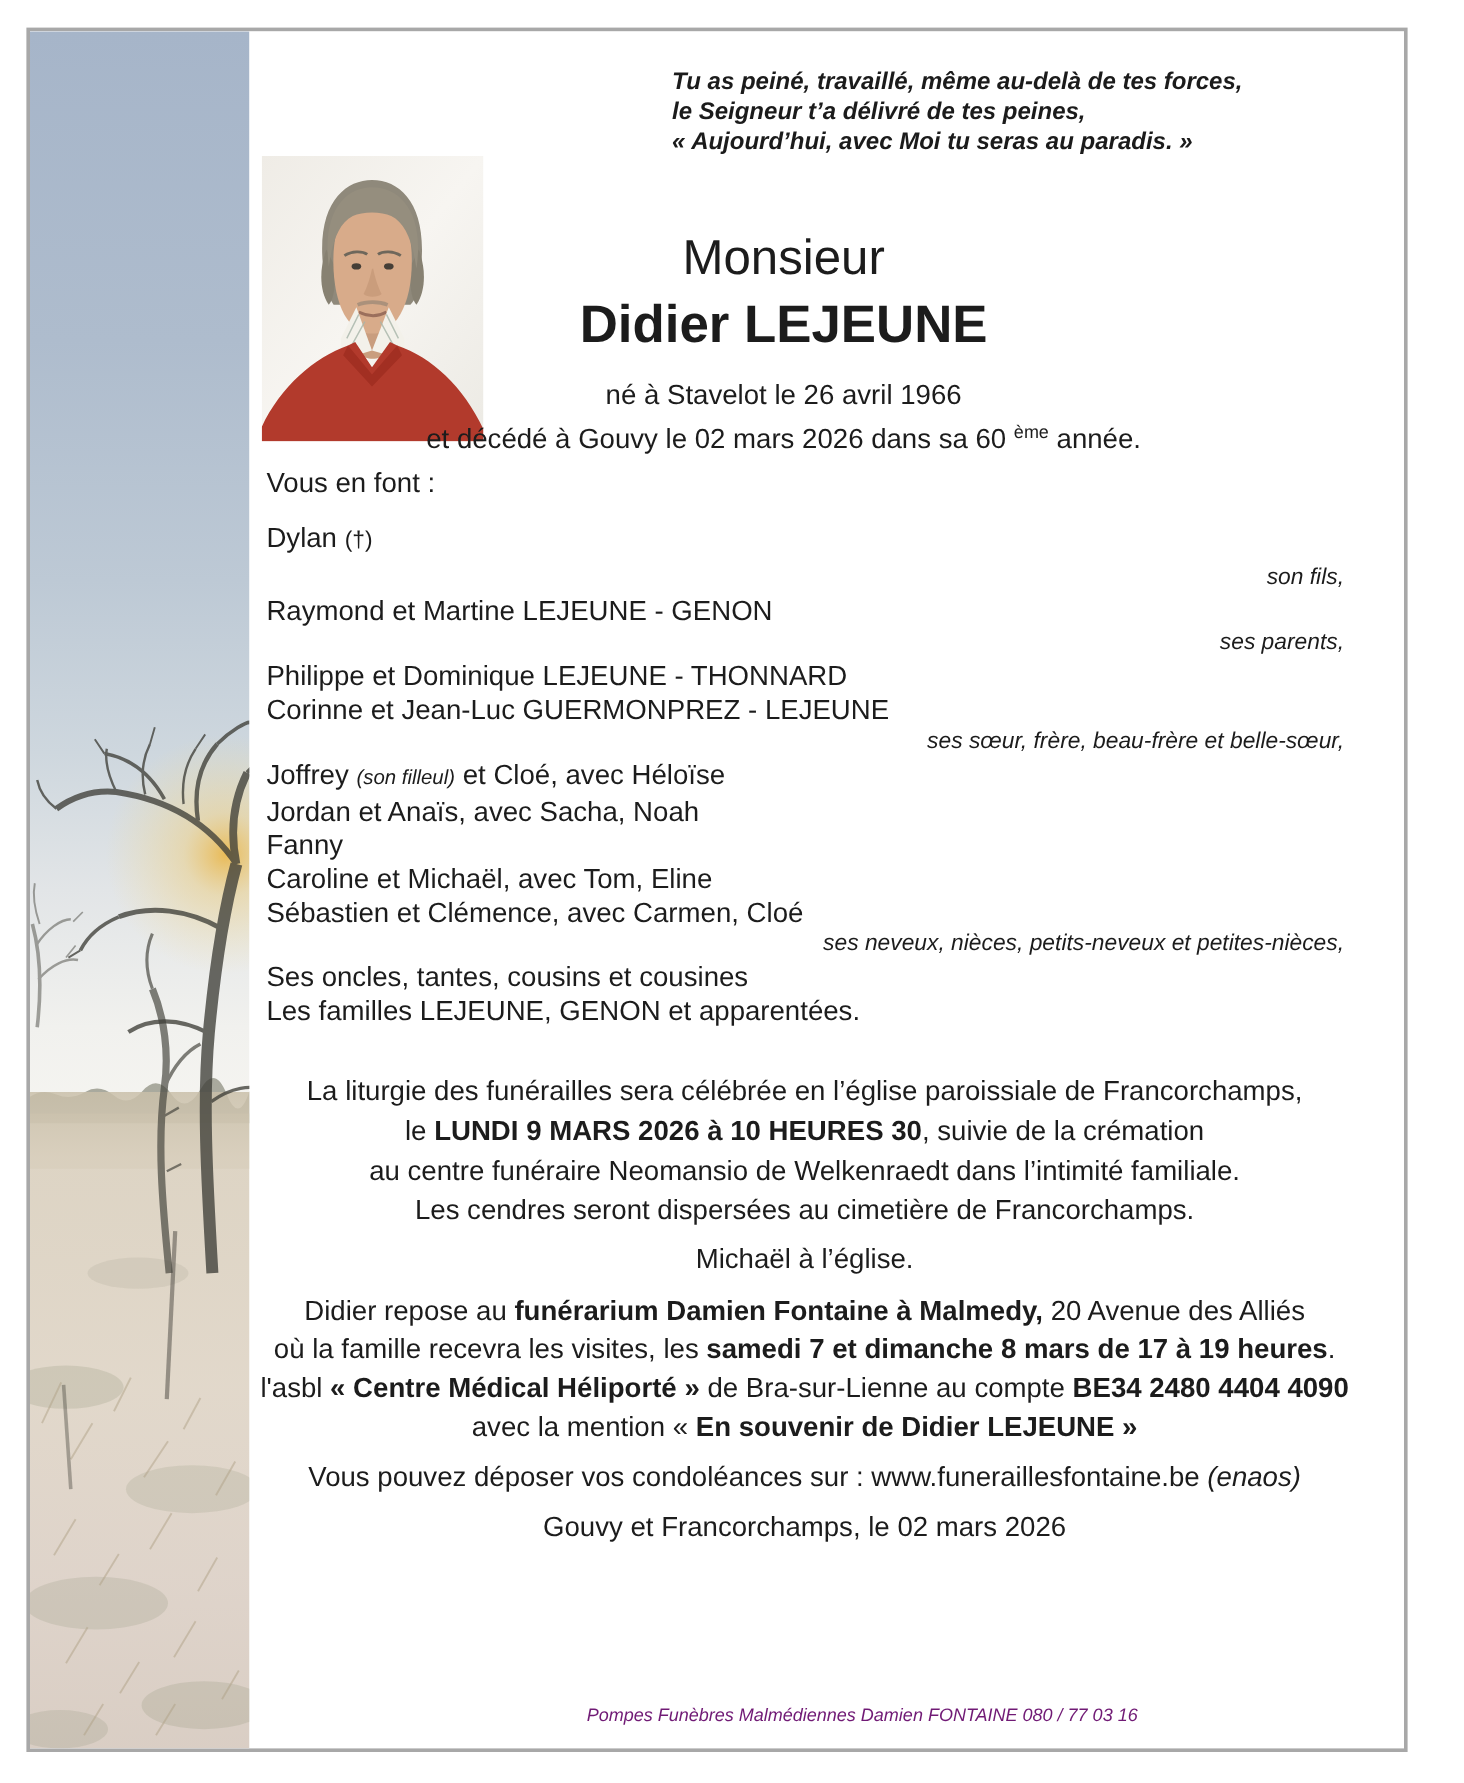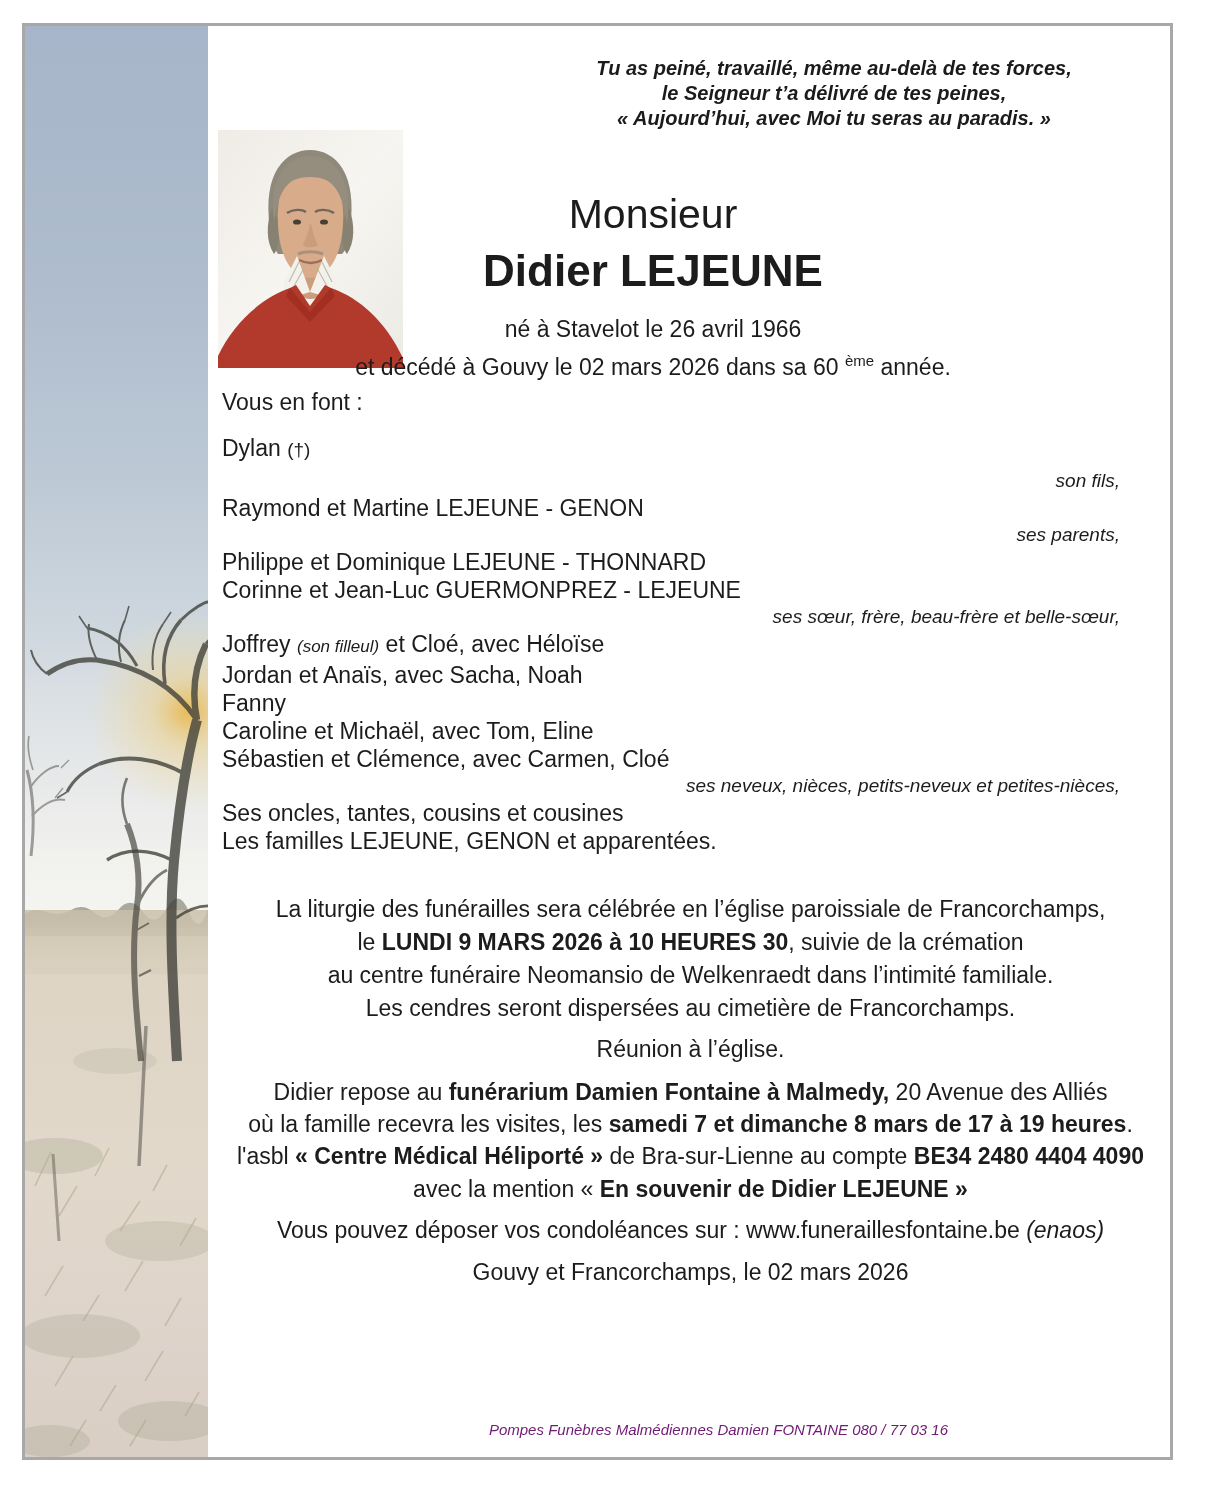--- a/index.html
+++ b/index.html
@@ -6,38 +6,38 @@
   body{font-family:"Liberation Sans","DejaVu Sans",sans-serif;color:#1c1c1c;}
   .page{position:relative;width:1220px;height:1486px;background:#ffffff;overflow:hidden;}
   .frame{position:absolute;left:22px;top:23px;width:1151px;height:1437px;
          border:3px solid #a8a8a8;box-sizing:border-box;background:#ffffff;}
   .side-image{position:absolute;left:25px;top:26px;width:183px;height:1431px;overflow:hidden;}
   .side-image svg{display:block;width:183px;height:1431px;}
 
   .photo{position:absolute;left:218px;top:130px;width:185px;height:238px;overflow:hidden;}
   .photo svg{display:block;width:185px;height:238px;}
 
-  .quote{position:absolute;left:544px;top:56px;width:580px;text-align:center;
+  .quote{position:absolute;left:560px;top:56px;width:580px;text-align:left;
          font-style:italic;font-size:20px;line-height:25px;font-weight:bold;color:#1b1b1b;}
 
   .title-block{position:absolute;left:208px;top:186px;width:890px;text-align:center;}
   .title-mr{font-size:41px;line-height:56px;font-weight:normal;}
   .title-name{font-size:44px;line-height:58px;font-weight:bold;}
   .title-birth{font-size:23px;line-height:31px;margin-top:14px;}
   .title-death{font-size:23px;line-height:31px;}
   .title-death sup{font-size:15px;}
 
   .family{position:absolute;left:222px;top:388px;width:898px;}
   .fline{font-size:23px;line-height:28px;}
   .small-mark{font-size:19px;}
   .small-note{font-size:17px;font-style:italic;}
   .relation{font-style:italic;font-size:19px;line-height:26px;text-align:right;}
   .gap18{margin-top:18px;} .gap4{margin-top:4px;} .gap14{}
 
-  .ceremony{position:absolute;left:208px;top:893px;width:925px;text-align:center;padding-left:20px;}
+  .ceremony{position:absolute;left:208px;top:893px;width:925px;text-align:center;}
   .cline{font-size:23px;line-height:33px;}
   .cline b{font-weight:bold;margin-top:20px;}
   .c-gap8{margin-top:8px;} .c-gap10{margin-top:10px;} .c-gap6{margin-top:6px;} .c-gap9{margin-top:9px;}
   .cline .it{font-style:italic;}
   .vline{font-size:23px;line-height:32px;}
 
   .footer{position:absolute;left:208px;top:1420px;width:925px;text-align:center;
           font-style:italic;font-size:15px;line-height:20px;color:#701a75;margin-left:48px;}
 </style>
 </head>
@@ -224,21 +224,21 @@
     <div class="relation">ses neveux, nièces, petits-neveux et petites-nièces,</div>
     <div class="fline">Ses oncles, tantes, cousins et cousines</div>
     <div class="fline gap14">Les familles LEJEUNE, GENON et apparentées.</div>
   </div>
 
   <div class="ceremony">
     <div class="cline">La liturgie des funérailles sera célébrée en l’église paroissiale de Francorchamps,</div>
     <div class="cline"><span>le </span><b>LUNDI 9 MARS 2026 à 10 HEURES 30</b><span>, suivie de la crémation</span></div>
     <div class="cline">au centre funéraire Neomansio de Welkenraedt dans l’intimité familiale.</div>
     <div class="cline">Les cendres seront dispersées au cimetière de Francorchamps.</div>
-    <div class="cline c-gap8">Réunion à l’église.</div>
+    <div class="cline c-gap8">Michaël à l’église.</div>
 
     <div class="vline c-gap10"><span>Didier repose au </span><b>funérarium Damien Fontaine à Malmedy,</b><span> 20 Avenue des Alliés</span></div>
     <div class="vline"><span>où la famille recevra les visites, les </span><b>samedi 7 et dimanche 8 mars de 17 à 19 heures</b><span>.</span></div>
 
     <div class="cline"><span>l'asbl </span><b>« Centre Médical Héliporté »</b><span> de Bra-sur-Lienne au compte </span><b>BE34 2480 4404 4090</b></div>
     <div class="cline"><span>avec la mention « </span><b>En souvenir de Didier LEJEUNE »</b></div>
 
     <div class="cline c-gap8"><span>Vous pouvez déposer vos condoléances sur : www.funeraillesfontaine.be </span><span class="it">(enaos)</span></div>
     <div class="cline c-gap9">Gouvy et Francorchamps, le 02 mars 2026</div>
   </div>

